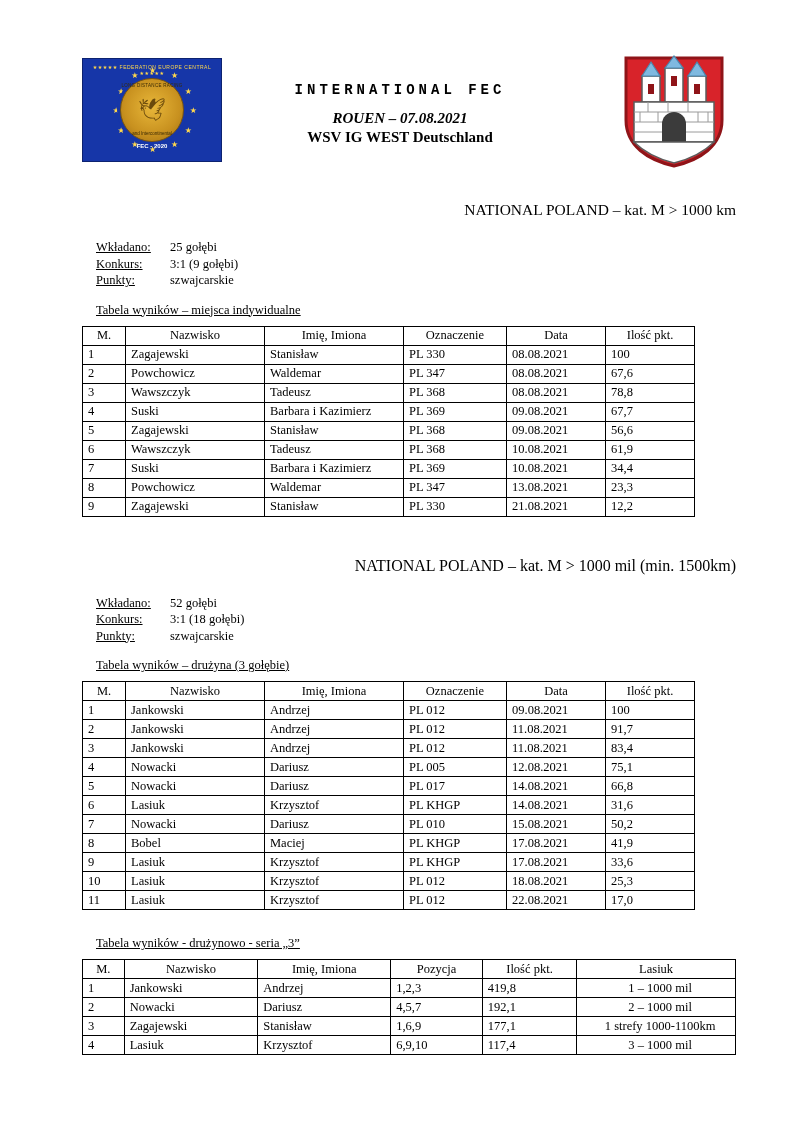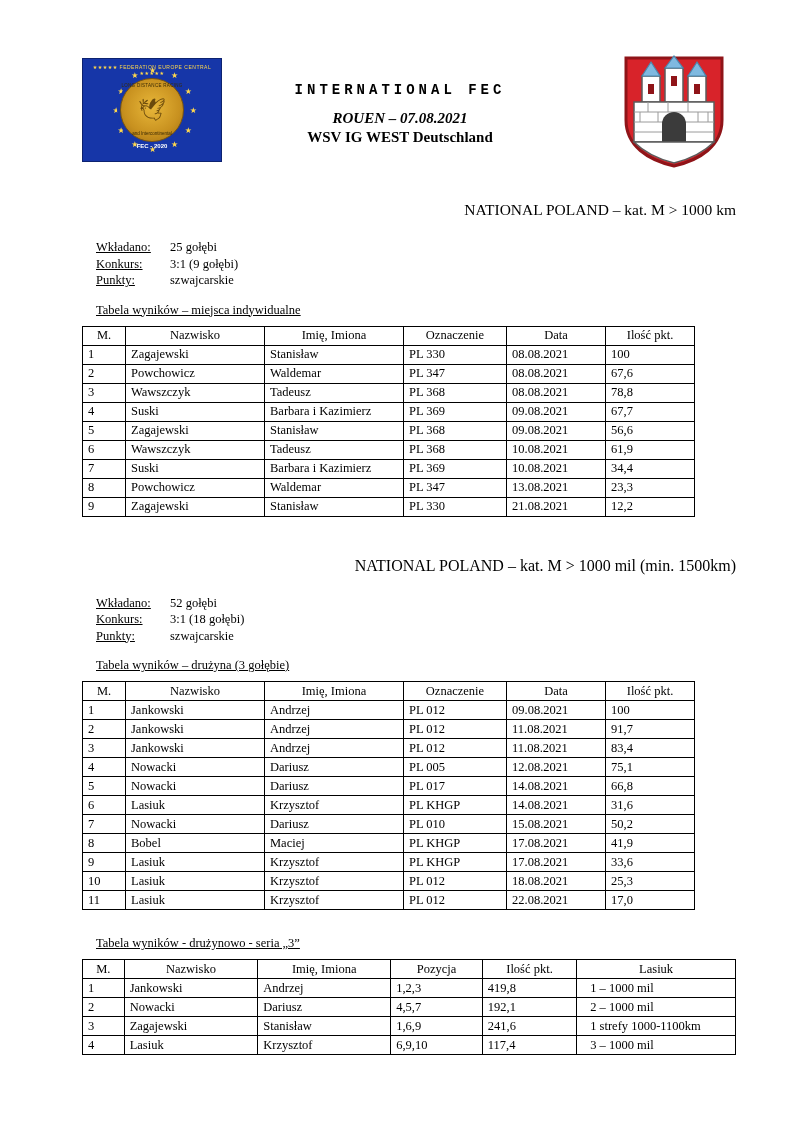--- a/index.html
+++ b/index.html
@@ -211,21 +211,21 @@
   .t1 .c4, .t2 .c4 { width: 88px; }
   .t1 .c5, .t2 .c5 { width: 78px; }
 
   
   .t3 .c0 { width: 32px; }
   .t3 .c1 { width: 128px; }
   .t3 .c2 { width: 128px; }
   .t3 .c3 { width: 84px; }
   .t3 .c4 { width: 88px; }
   .t3 .c5 { width: 148px; }
-  .t3 td.c5 { text-align: left; padding-left: 13px; }
+  .t3 td.c5 { text-align: center; padding-left: 13px; }
 </style>
 </head>
 <body>
 
 <div class="page">
 
   <div class="header">
 
     <div class="logo-left">
       <div class="stars-top">★★★★★ FEDERATION EUROPE CENTRAL ★★★★★</div>
@@ -547,21 +547,21 @@
         <td class="c2">Dariusz</td>
         <td class="c3">4,5,7</td>
         <td class="c4">192,1</td>
         <td class="c5">2 – 1000 mil</td>
       </tr>
       <tr>
         <td class="c0">3</td>
         <td class="c1">Zagajewski</td>
         <td class="c2">Stanisław</td>
         <td class="c3">1,6,9</td>
-        <td class="c4">241,6</td>
+        <td class="c4">177,1</td>
         <td class="c5">1 strefy 1000-1100km</td>
       </tr>
       <tr>
         <td class="c0">4</td>
         <td class="c1">Lasiuk</td>
         <td class="c2">Krzysztof</td>
         <td class="c3">6,9,10</td>
         <td class="c4">117,4</td>
         <td class="c5">3 – 1000 mil</td>
       </tr>

